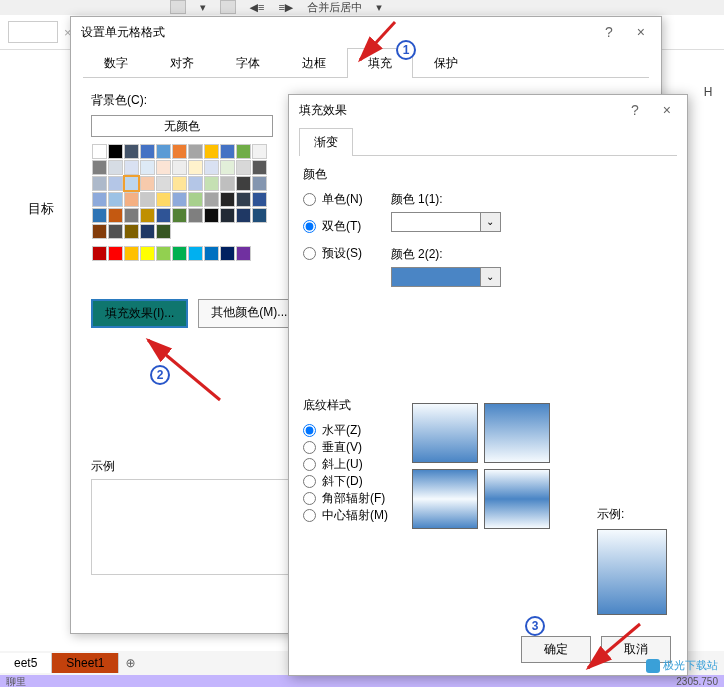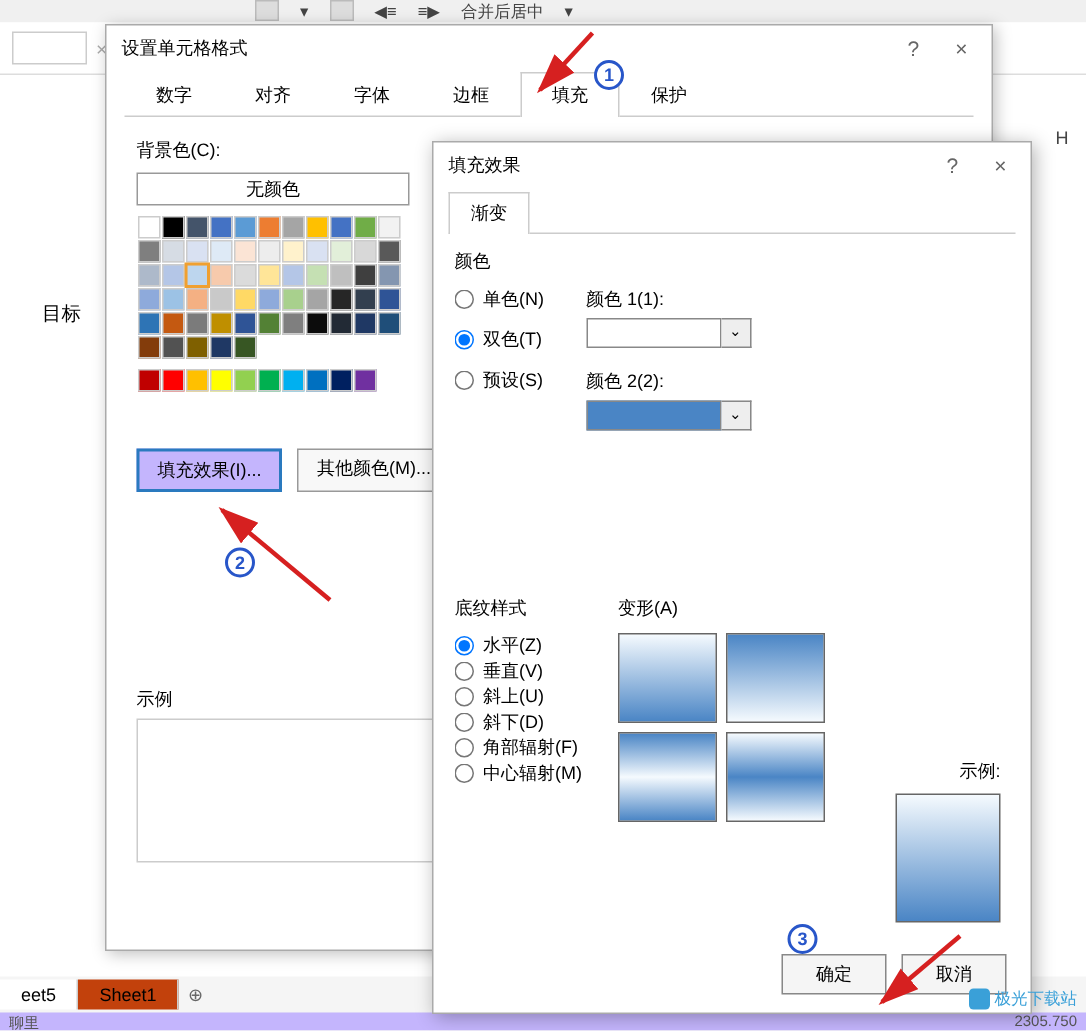--- a/index.html
+++ b/index.html
@@ -27,21 +27,21 @@
 .tab.active { border-color: #ccc; background: #fff; }
 
 .bg-color-label { font-size: 12px; margin: 14px 0 6px 20px; }
 .no-color-btn { width: 182px; height: 22px; border: 1px solid #999; margin-left: 20px; font-size: 12px; text-align: center; line-height: 20px; background: #fff; cursor: pointer; }
 .color-grid { margin: 6px 0 0 20px; display: flex; flex-wrap: wrap; width: 184px; }
 .color-cell { width: 15px; height: 15px; border: 1px solid #ccc; margin: 0.5px; cursor: pointer; }
 .color-cell.selected { outline: 2px solid #f0a030; outline-offset: -1px; }
 .standard-row { margin: 6px 0 0 20px; display: flex; }
 .fx-btn-row { margin: 38px 0 0 20px; display: flex; gap: 10px; }
 .fx-btn { padding: 4px 12px; font-size: 12px; border: 1px solid #999; background: #f8f8f8; cursor: pointer; }
-.fx-btn.hl { border: 2px solid #2a7abf; background: #c4b5fd; }
+.fx-btn.hl { border: 2px solid #2a7abf; background: #0f766e; }
 .example-label { font-size: 12px; margin: 130px 0 4px 20px; }
 .example-box { width: 560px; height: 96px; border: 1px solid #ccc; margin-left: 20px; background: #fff; }
 
 
 .dialog2 { position: absolute; left: 288px; top: 94px; width: 400px; height: 582px; background: #fff; border: 1px solid #aaa; box-shadow: 2px 2px 12px rgba(0,0,0,0.3); }
 .inner-tabs { display: flex; border-bottom: 1px solid #ccc; margin: 2px 10px 0 10px; }
 .gradient-tab { padding: 5px 14px; font-size: 12px; border: 1px solid #ccc; border-bottom: none; background: #fff; position: relative; top: 1px; cursor: pointer; }
 .color-section { margin: 10px 14px; }
 .section-label { font-size: 12px; margin-bottom: 8px; }
 .color-row { display: flex; gap: 28px; }
@@ -56,21 +56,21 @@
 .style-section { margin: 110px 14px 0 14px; display: flex; gap: 24px; }
 .style-radios { display: flex; flex-direction: column; font-size: 12px; }
 .variants-col { }
 .variants-grid { display: grid; grid-template-columns: 66px 66px; grid-template-rows: 60px 60px; gap: 6px; margin-top: 6px; }
 .variant { border: 1px solid #666; cursor: pointer; }
 .v1 { background: linear-gradient(to bottom, #f5fafe 0%, #4a85c5 100%); }
 .v2 { background: linear-gradient(to top, #f5fafe 0%, #4a85c5 100%); }
 .v3 { background: linear-gradient(to bottom, #4a85c5 0%, #f5fafe 50%, #4a85c5 100%); }
 .v4 { background: linear-gradient(to bottom, #f5fafe 0%, #4a85c5 50%, #f5fafe 100%); }
 
-.preview-block { position: absolute; right: 20px; bottom: 60px; text-align: right; }
+.preview-block { position: absolute; right: 20px; bottom: 60px; }
 .preview-lbl { font-size: 12px; margin-bottom: 6px; }
 .preview-box { width: 70px; height: 86px; border: 1px solid #666; background: linear-gradient(to bottom, #f5fafe 0%, #4a85c5 100%); }
 
 .dlg-buttons { position: absolute; right: 16px; bottom: 12px; display: flex; gap: 10px; }
 .dlg-btn { padding: 4px 22px; font-size: 12px; border: 1px solid #888; background: #f5f5f5; cursor: pointer; }
 
 
 .arrow-svg { position: absolute; pointer-events: none; z-index: 1000; }
 .badge { position: absolute; width: 20px; height: 20px; border: 2px solid #2856c9; border-radius: 50%; background: #fff; color: #2856c9; font-size: 12px; font-weight: bold; text-align: center; line-height: 17px; z-index: 1001; }
 
@@ -286,21 +286,20 @@
             <input type="radio" name="sstyle" style="">
             <span>角部辐射(F)</span>
           </label>
         <label class="radio-item">
             <input type="radio" name="sstyle" style="">
             <span>中心辐射(M)</span>
           </label>
       </div>
     </div>
     <div class="variants-col">
-      <div class="section-label">变形(A)</div>
       <div class="variants-grid">
         <div class="variant v1"></div>
         <div class="variant v2"></div>
         <div class="variant v3"></div>
         <div class="variant v4"></div>
       </div>
     </div>
   </div>
 
   <div class="preview-block">

